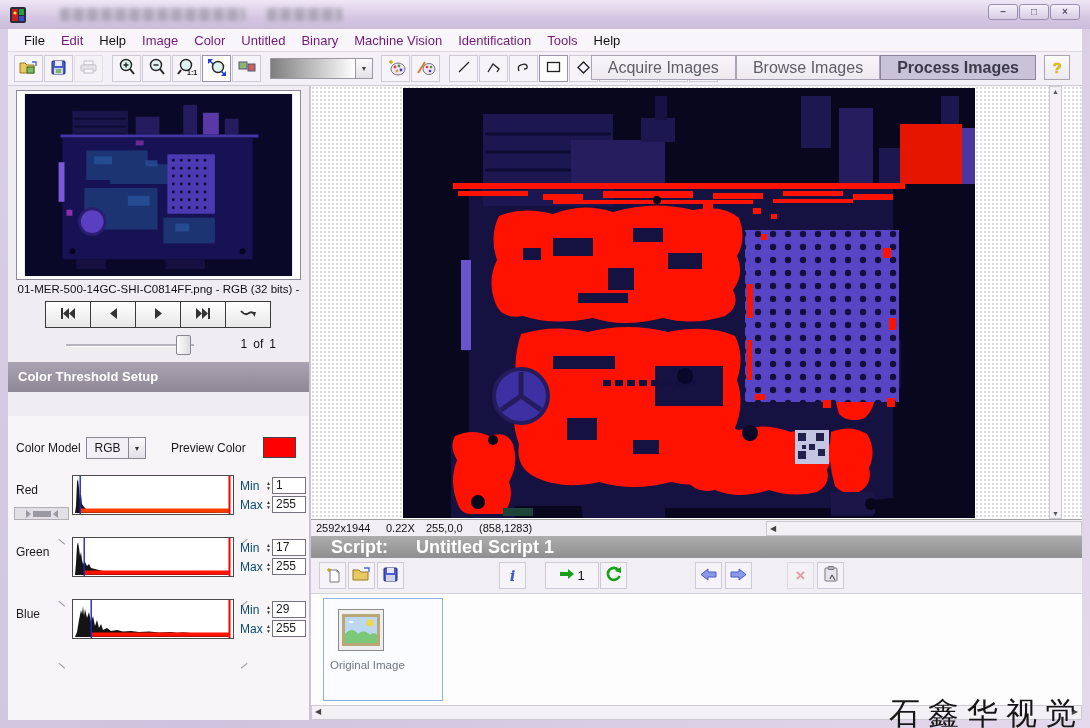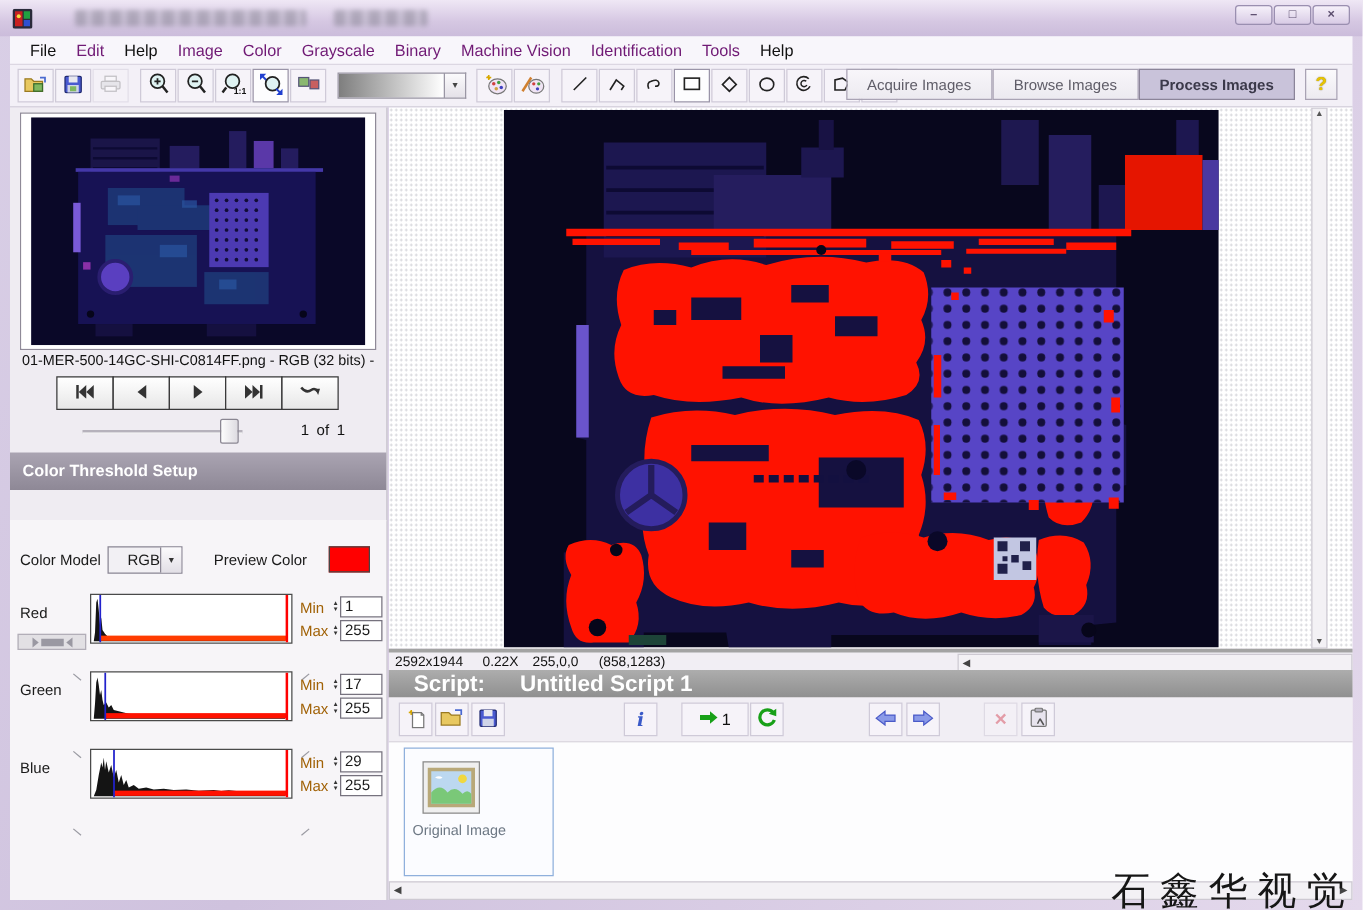--- a/index.html
+++ b/index.html
@@ -21,21 +21,21 @@
 
   
   .toolbar { position:absolute; left:8px; top:52px; width:1074px; height:34px; background:#f3f0f7; border-bottom:1px solid #cfcad7; display:flex; align-items:center; padding-left:6px; }
   .tb { height:27px; min-width:29px; border:1px solid #cfcad8; background:#f6f3f9; display:flex; align-items:center; justify-content:center; margin-right:1px; position:relative; }
   .tb.sel { background:#fdfdfe; border-color:#9a94a8; }
   .tb.dis { opacity:.45; }
   .tbgap { width:8px; }
   .gradbox { width:86px; height:21px; border:1px solid #9a96a4; background:linear-gradient(90deg,#7e7e7e,#ffffff); }
   .gradarrow { width:17px; height:21px; border:1px solid #9a96a4; border-left:none; background:linear-gradient(#fbfafc,#e4e1e8); font-size:7px; color:#444; display:flex; align-items:center; justify-content:center; }
   .modebtns { position:absolute; right:46px; top:3px; display:flex; }
-  .mode { height:25px; padding:0 16px; border:1px solid #a9a3b4; background:linear-gradient(#f8f6fa,#eceaf0); color:#5f5d68; font-size:12px; display:flex; align-items:center; }
+  .mode { height:25px; padding:0 16px; border:1px solid #a9a3b4; background:linear-gradient(#f8f6fa,#eceaf0); color:#5f5d68; font-size:16px; display:flex; align-items:center; }
   .mode.active { background:#c9c3da; color:#3b394a; font-weight:bold; border-color:#8b8499; }
   .helpbtn { position:absolute; right:12px; top:3px; width:26px; height:25px; border:1px solid #a9a3b4; background:linear-gradient(#fbfafc,#eceaf0); color:#e8c400; font-weight:bold; font-size:15px; text-align:center; line-height:23px; text-shadow:0 0 1px #6a5a00; }
 
   
   .leftpanel { position:absolute; left:8px; top:86px; width:302px; height:634px; background:#efecf2; border-right:1px solid #c6c1cc; }
   .thumbbox { position:absolute; left:8px; top:4px; width:285px; height:190px; border:1px solid #8f8a98; background:#fff; }
   .fname { position:absolute; left:0; top:197px; width:100%; text-align:center; font-size:11.5px; color:#111; }
   .navrow { position:absolute; left:0; top:215px; width:100%; display:flex; justify-content:center; }
   .navbtn { width:46px; height:27px; border:1px solid #3a3a3a; margin-left:-1px; background:linear-gradient(#ffffff,#e7e7e7); display:flex; align-items:center; justify-content:center; color:#2c2c2c; font-size:11px; font-weight:bold; }
   .sliderrow { position:absolute; left:0; top:248px; width:100%; height:22px; }
@@ -47,47 +47,47 @@
   .setuphdr { position:absolute; left:0; top:276px; width:100%; height:30px; background:linear-gradient(#aaa4b2,#8e8896); color:#fff; font-weight:bold; font-size:13px; line-height:30px; padding-left:10px; }
   .tabrow { position:absolute; left:0; top:306px; width:100%; height:24px; background:#8e8896; }
   .tab { position:absolute; bottom:0; border:1px solid #6e6878; border-bottom:none; border-radius:4px 4px 0 0; font-size:12px; padding:0 10px; display:flex; align-items:flex-end; }
   .tab.inactive { left:8px; height:19px; background:#cfccd4; color:#222; padding-bottom:2px; }
   .tab.active { left:55px; height:24px; background:#f7f5f8; color:#000; padding-bottom:4px; z-index:2; }
   .setupbody { position:absolute; left:0; top:330px; width:100%; height:304px; background:#f7f5f8; border-top:1px solid #f7f5f8; }
 
   .cmrow { position:absolute; left:0; top:20px; width:100%; height:24px; }
   .cmlabel { position:absolute; left:8px; top:4px; }
   .dd { position:absolute; left:78px; top:0; width:60px; height:22px; border:1px solid #8a8694; background:#f2f0f4; display:flex; }
-  .ddval { flex:1; text-align:right; line-height:20px; font-size:12px; }
+  .ddval { flex:1; text-align:center; line-height:20px; font-size:12px; }
   .ddarrow { width:17px; border-left:1px solid #8a8694; background:linear-gradient(#fbfafc,#e2dfe6); font-size:7px; color:#333; display:flex; align-items:center; justify-content:center; }
   .pclabel { position:absolute; left:163px; top:4px; }
   .swatch { position:absolute; left:255px; top:0; width:33px; height:21px; border:1px solid #444; }
 
   .chrow { position:absolute; left:0; width:100%; height:62px; }
   .chname { position:absolute; left:8px; top:8px; }
   .minislider { position:absolute; left:6px; top:32px; width:55px; height:13px; border:1px solid #b2aeb8; background:#e2e0e4; display:flex; align-items:center; justify-content:center; gap:2px; }
   .mtri-r { width:0; height:0; border-left:5px solid #9a98a2; border-top:4px solid transparent; border-bottom:4px solid transparent; }
   .mtri-l { width:0; height:0; border-right:5px solid #9a98a2; border-top:4px solid transparent; border-bottom:4px solid transparent; }
   .mbar { width:18px; height:6px; background:#9a98a2; }
   .histbox { position:absolute; left:64px; top:0; width:162px; height:40px; border:1px solid #4a4a4a; background:#fff; }
   .histbox svg { display:block; }
   .hmark { position:absolute; width:8px; height:8px; border-bottom:1px solid #9a9aa2; }
   .hmark.l { left:52px; bottom:-6px; transform:rotate(40deg); }
   .hmark.r { left:230px; bottom:-6px; transform:rotate(-40deg); }
-  .mmlab { position:absolute; font-size:12px; color:#a16207; }
+  .mmlab { position:absolute; font-size:12px; color:#0c4a6e; }
   .spin { position:absolute; display:flex; align-items:center; height:17px; }
   .spinarr { display:flex; flex-direction:column; font-size:5px; color:#333; line-height:4.5px; margin-right:1px; }
   .spinbox { width:34px; height:17px; border:1px solid #76727e; background:#fff; font-size:12px; line-height:15px; padding-left:3px; }
 
   
   .viewer { position:absolute; left:311px; top:86px; width:771px; height:433px; background:#fff; background-image:radial-gradient(#d9d9de 1px, transparent 1px); background-size:4px 4px; overflow:hidden; }
   .mainimg { position:absolute; left:92px; top:2px; width:572px; height:430px; }
   .vscroll { position:absolute; right:20px; top:0; width:13px; height:433px; background:#f3f1f5; border:1px solid #cdc9d2; font-size:7px; color:#555; }
   .vscroll .va { position:absolute; left:0; width:100%; text-align:center; }
-  .statusrow { position:absolute; left:311px; top:519px; width:771px; height:17px; background:#f1eef4; border-top:3px solid #a3a3a3; font-size:11px; }
+  .statusrow { position:absolute; left:311px; top:519px; width:771px; height:17px; background:#f1eef4; border-top:1px solid #a3a3a3; font-size:11px; }
   .statusrow .st { position:absolute; top:2px; color:#111; }
   .hscroll1 { position:absolute; left:455px; top:1px; width:316px; height:15px; background:#f3f1f5; border:1px solid #cdc9d2; }
   .hsa { position:absolute; top:2px; font-size:8px; color:#444; }
 
   
   .scriptpanel { position:absolute; left:311px; top:536px; width:771px; height:184px; background:#f1eef4; }
   .scripthdr { position:absolute; left:0; top:0; width:100%; height:22px; background:linear-gradient(#adadad,#8f8f8f); color:#fff; font-weight:bold; font-size:18px; line-height:22px; }
   .scripthdr .lab { position:absolute; left:20px; }
   .scripthdr .nam { position:absolute; left:105px; }
   .stoolbar { position:absolute; left:0; top:22px; width:100%; height:36px; background:#f1eef4; border-bottom:1px solid #d6d2da; }
@@ -126,21 +126,21 @@
     <div class="wbtn">×</div>
   </div>
 </div>
 
 <div class="menubar">
   <span class="mi">File</span>
   <span class="mi off">Edit</span>
   <span class="mi">Help</span>
   <span class="mi off">Image</span>
   <span class="mi off">Color</span>
-  <span class="mi off">Grayscale</span>
+  <span class="mi off">Untitled</span>
   <span class="mi off">Binary</span>
   <span class="mi off">Machine Vision</span>
   <span class="mi off">Identification</span>
   <span class="mi off">Tools</span>
   <span class="mi">Help</span>
 </div>
 
 <div class="toolbar">
   <div class="tb">
       <span><svg width="19" height="15" viewBox="0 0 19 15">

